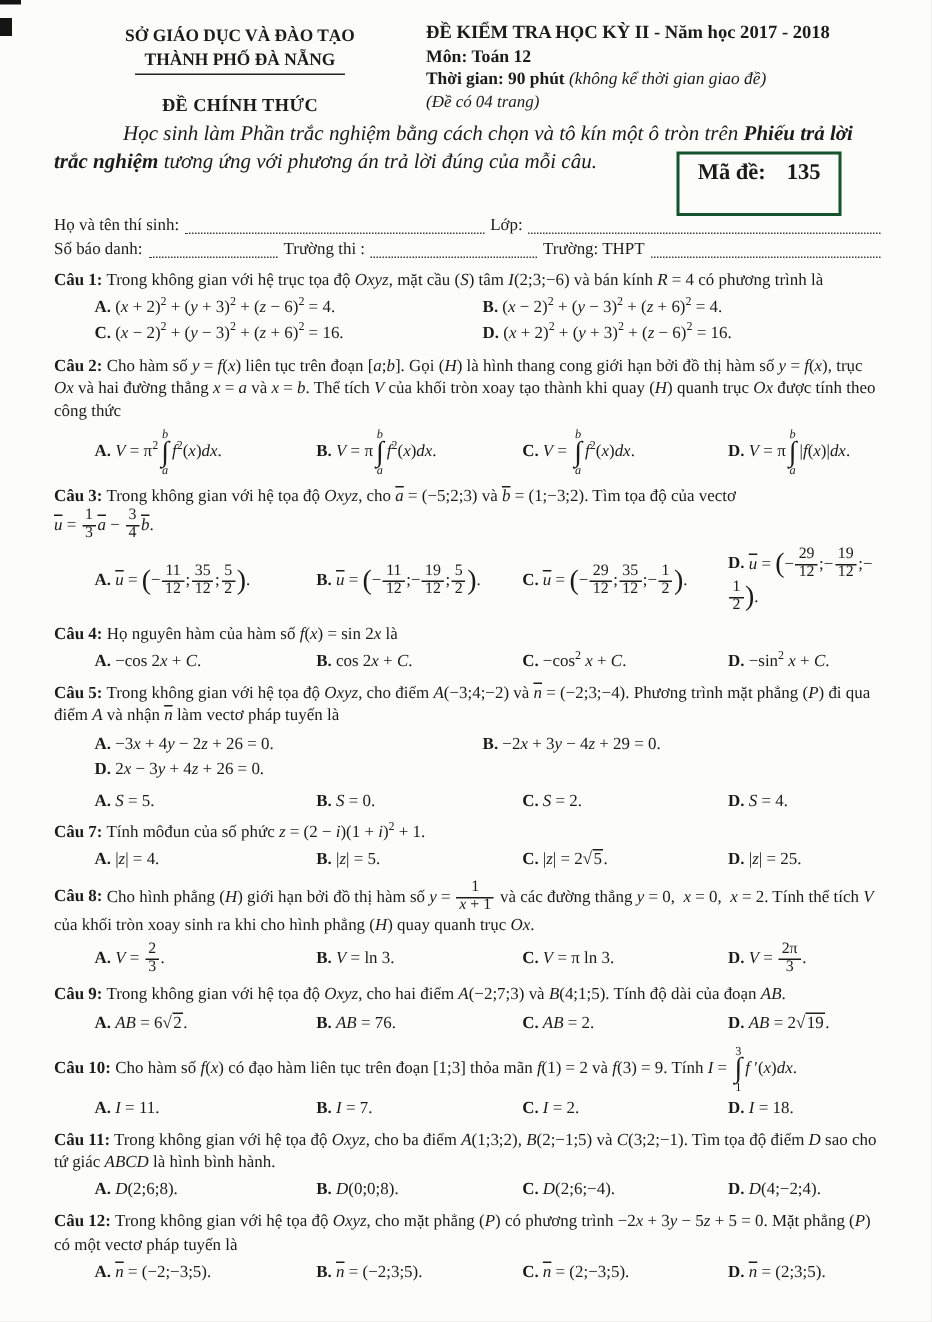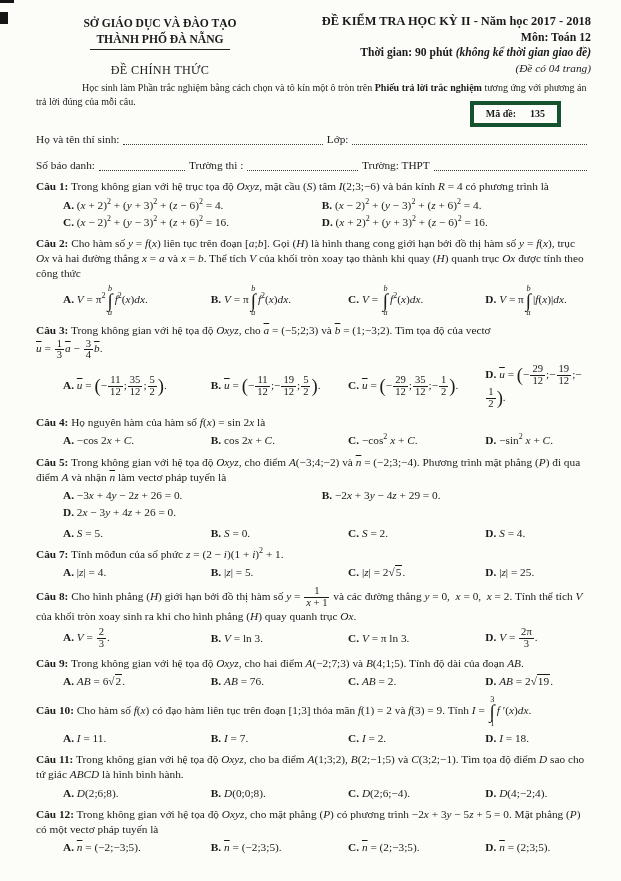--- a/index.html
+++ b/index.html
@@ -11,44 +11,44 @@
   }
   .content { padding:13px 30px 0 36px; }
 
   
   .blob  { position:absolute; left:0; top:12px; width:8px; height:12px; background:#151515; }
   .blob2 { position:absolute; left:0; top:0;  width:14px; height:3px;  background:#151515; }
 
   
   .hdr { display:flex; }
   .hdr-left  { width:248px; text-align:center; padding-top:3px; }
-  .hdr-right { flex:1; text-align:right; }
+  .hdr-right { flex:1; text-align:left; }
   .dept1 { font-weight:bold; font-size:11.6px; }
   .dept2 { font-weight:bold; font-size:11.6px; display:inline-block; border-bottom:1.4px solid #222; padding:0 6px 2px; }
-  .official { font-weight:normal; font-size:12.2px; margin-top:12px; letter-spacing:.3px; }
+  .official { font-weight:bold; font-size:12.2px; margin-top:12px; letter-spacing:.3px; }
   .exam-title { font-weight:bold; font-size:12.4px; }
   .subject { font-weight:bold; font-size:11.8px; }
   .time-row { font-size:11.6px; }
   .time-bold { font-weight:bold; }
-  .time-note { font-style:italic;font-weight:bold; }
+  .time-note { font-style:italic; }
   .pages-note { font-style:italic; }
-  .instruction { font-size:10px; margin-top:3px; text-indent:46px; }
+  .instruction { font-style:italic; font-size:14px; margin-top:3px; text-indent:46px; }
   .instruction b { font-weight:bold; }
 
   
   .code-box {
     position:absolute; right:60px; top:101px; background:#fcfcf9;
-    border:4px solid #14532d; padding:2px 12px 3px; font-weight:bold; font-size:10px;
+    border:2px solid #14532d; padding:2px 12px 17px; font-weight:bold; font-size:15px;
     white-space:nowrap;
   }
   .code-box .val { margin-left:14px; }
 
   
   .fields { margin-top:24px; }
-  .frow { display:flex; align-items:flex-end; margin-top:11px; }
+  .frow { display:flex; align-items:flex-end; margin-top:1px; }
   .frow .lbl { white-space:nowrap; }
   .dots { border-bottom:1.6px dotted #3a3a3a; height:10px; margin:0 4px 2px 4px; }
   .d-name   { flex:34 0 0; }
   .d-class  { flex:40 0 0; }
   .d-sbd    { flex:0 0 86px; }
   .d-room   { flex:26 0 0; }
   .d-school { flex:36 0 0; }
 
   
   .q { margin-top:6px; }

